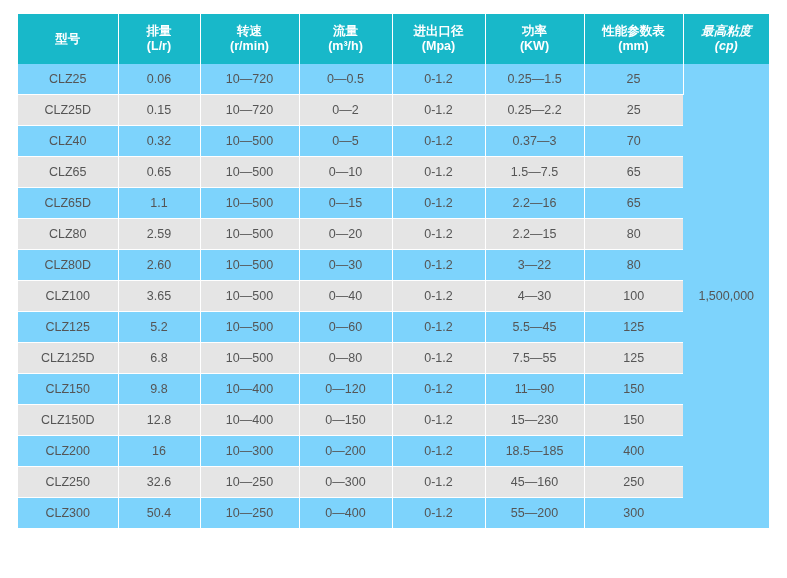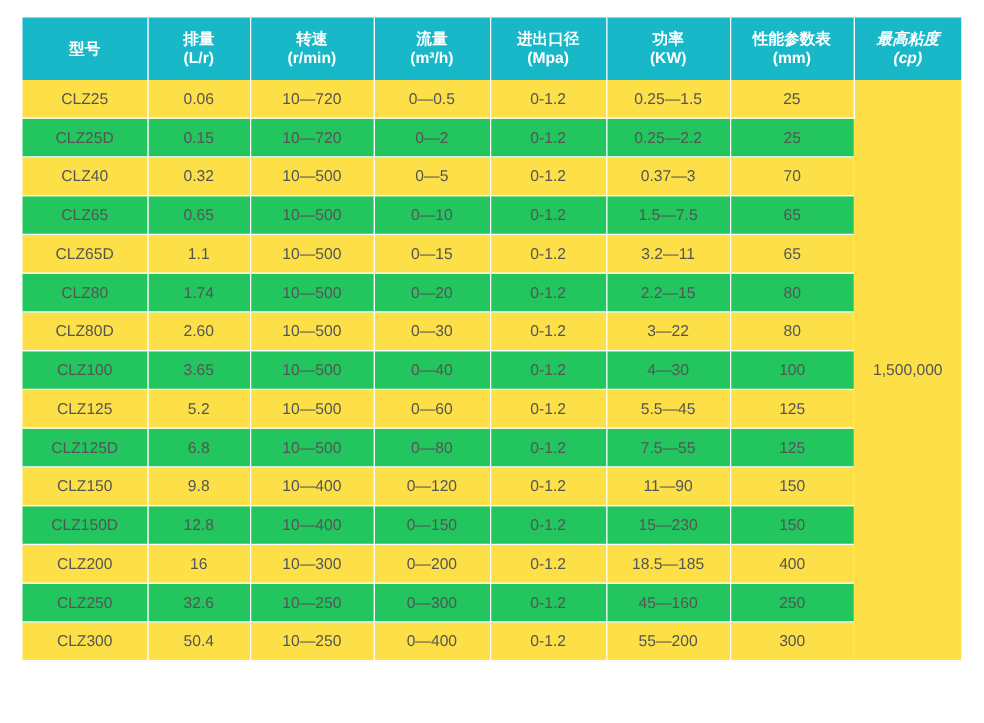--- a/index.html
+++ b/index.html
@@ -58,24 +58,24 @@
     color: #555555;
     font-size: 12.5px;
     padding: 0 2px;
     border-bottom: 1px solid #ffffff;
     border-right: 1px solid #ffffff;
   }
   table.spec-table td:last-child {
     border-right: none;
   }
   tr.row-odd td {
-    background: #fde047;
+    background: #7dd3fc;
   }
   tr.row-even td {
-    background: #22c55e;
+    background: #e5e5e5;
   }
   td.viscosity-cell {
     background: #f2f4f5;
     color: #555555;
     font-size: 13px;
     border-bottom: none;
   }
   .col-model   { width: 100px; }
   .col-disp    { width: 82px; }
   .col-speed   { width: 99px; }
@@ -177,26 +177,26 @@
           <td>0-1.2</td>
           <td>1.5—7.5</td>
           <td>65</td>
         </tr>
         <tr class="row-odd">
           <td>CLZ65D</td>
           <td>1.1</td>
           <td>10—500</td>
           <td>0—15</td>
           <td>0-1.2</td>
-          <td>3.2—11</td>
+          <td>2.2—16</td>
           <td>65</td>
         </tr>
         <tr class="row-even">
           <td>CLZ80</td>
-          <td>1.74</td>
+          <td>2.59</td>
           <td>10—500</td>
           <td>0—20</td>
           <td>0-1.2</td>
           <td>2.2—15</td>
           <td>80</td>
         </tr>
         <tr class="row-odd">
           <td>CLZ80D</td>
           <td>2.60</td>
           <td>10—500</td>

